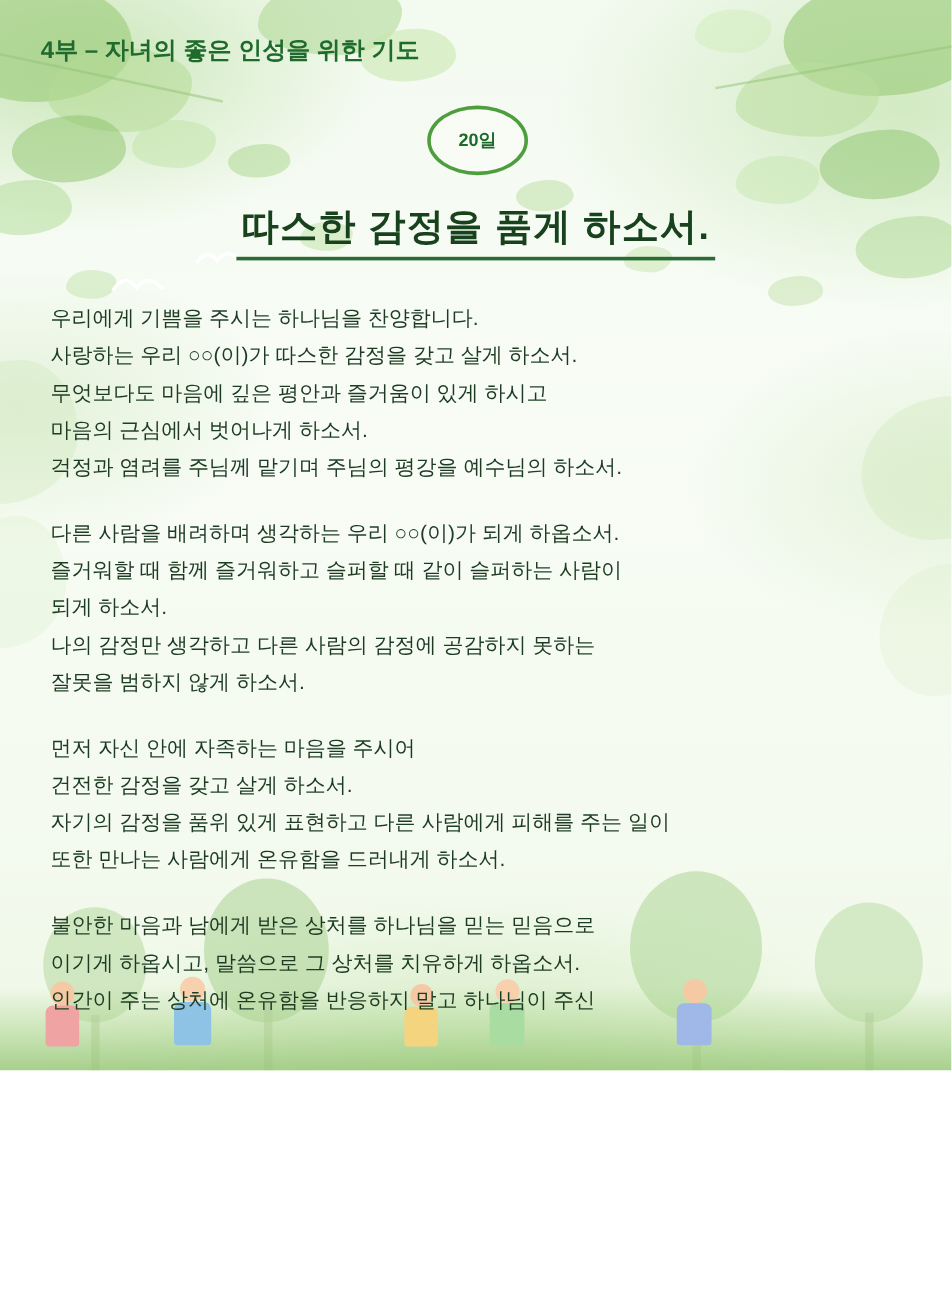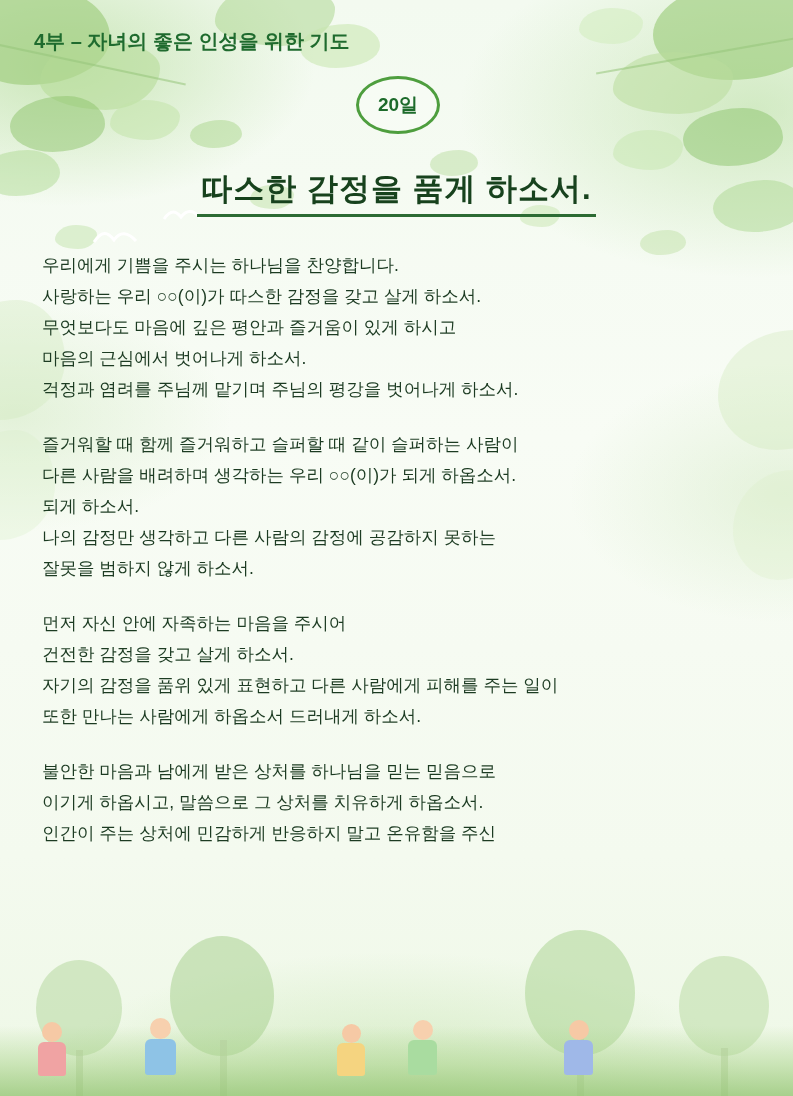--- a/index.html
+++ b/index.html
@@ -10,21 +10,21 @@
     width: 793px;
     height: 1096px;
     font-family: "Liberation Sans", sans-serif;
     background: #ffffff;
     overflow: hidden;
   }
 
   .page {
     position: relative;
     width: 793px;
-    height: 1096px;
+    height: 892px;
     background:
       radial-gradient(ellipse 360px 200px at 8% 6%, rgba(168,214,138,0.55), rgba(168,214,138,0) 70%),
       radial-gradient(ellipse 420px 240px at 95% 10%, rgba(176,218,150,0.50), rgba(176,218,150,0) 70%),
       radial-gradient(ellipse 300px 160px at 2% 38%, rgba(196,226,176,0.40), rgba(196,226,176,0) 72%),
       radial-gradient(ellipse 300px 180px at 99% 45%, rgba(196,226,176,0.38), rgba(196,226,176,0) 72%),
       radial-gradient(ellipse 500px 200px at 50% 100%, rgba(186,222,160,0.55), rgba(186,222,160,0) 72%),
       linear-gradient(180deg, #f3faf0 0%, #f8fcf5 40%, #f4faef 78%, #eef8e6 100%);
     overflow: hidden;
   }
 
@@ -123,29 +123,29 @@
     font-size: 20px;
     font-weight: bold;
     color: #1f6b2e;
     letter-spacing: 0px;
     white-space: nowrap;
   }
 
   .day-badge {
     position: absolute;
     left: 356px;
-    top: 76px;
+    top: 88px;
     width: 78px;
     height: 52px;
     border: 3px solid #4e9e3e;
     border-radius: 50%;
     display: flex;
     align-items: center;
     justify-content: center;
-    font-size: 19px;
+    font-size: 15px;
     font-weight: bold;
     color: #1d6b2b;
     background: rgba(255,255,255,0.25);
   }
 
   .main-title {
     position: absolute;
     left: 0;
     right: 0;
     top: 168px;
@@ -284,41 +284,41 @@
       <span class="underline">따스한 감정을 품게 하소서.</span>
     </div>
 
     <div class="body-text">
 
       <p>
         <span class="ln">우리에게 기쁨을 주시는 하나님을 찬양합니다.</span>
         <span class="ln">사랑하는 우리 ○○(이)가 따스한 감정을 갖고 살게 하소서.</span>
         <span class="ln">무엇보다도 마음에 깊은 평안과 즐거움이 있게 하시고</span>
         <span class="ln">마음의 근심에서 벗어나게 하소서.</span>
-        <span class="ln">걱정과 염려를 주님께 맡기며 주님의 평강을 벗어나게 하소서.</span>
+        <span class="ln">걱정과 염려를 주님께 맡기며 주님의 평강을 예수님의 하소서.</span>
       </p>
 
       <p>
+        <span class="ln">다른 사람을 배려하며 생각하는 우리 ○○(이)가 되게 하옵소서.</span>
         <span class="ln">즐거워할 때 함께 즐거워하고 슬퍼할 때 같이 슬퍼하는 사람이</span>
-        <span class="ln">다른 사람을 배려하며 생각하는 우리 ○○(이)가 되게 하옵소서.</span>
         <span class="ln">되게 하소서.</span>
         <span class="ln">나의 감정만 생각하고 다른 사람의 감정에 공감하지 못하는</span>
         <span class="ln">잘못을 범하지 않게 하소서.</span>
       </p>
 
       <p>
         <span class="ln">먼저 자신 안에 자족하는 마음을 주시어</span>
         <span class="ln">건전한 감정을 갖고 살게 하소서.</span>
         <span class="ln">자기의 감정을 품위 있게 표현하고 다른 사람에게 피해를 주는 일이</span>
-        <span class="ln">또한 만나는 사람에게 하옵소서 드러내게 하소서.</span>
+        <span class="ln">또한 만나는 사람에게 온유함을 드러내게 하소서.</span>
       </p>
 
       <p>
         <span class="ln">불안한 마음과 남에게 받은 상처를 하나님을 믿는 믿음으로</span>
         <span class="ln">이기게 하옵시고, 말씀으로 그 상처를 치유하게 하옵소서.</span>
-        <span class="ln">인간이 주는 상처에 민감하게 반응하지 말고 온유함을 주신</span>
+        <span class="ln">인간이 주는 상처에 온유함을 반응하지 말고 하나님이 주신</span>
       </p>
 
     </div>
 
 
   </div>
 </div>
 
 </body></html>

